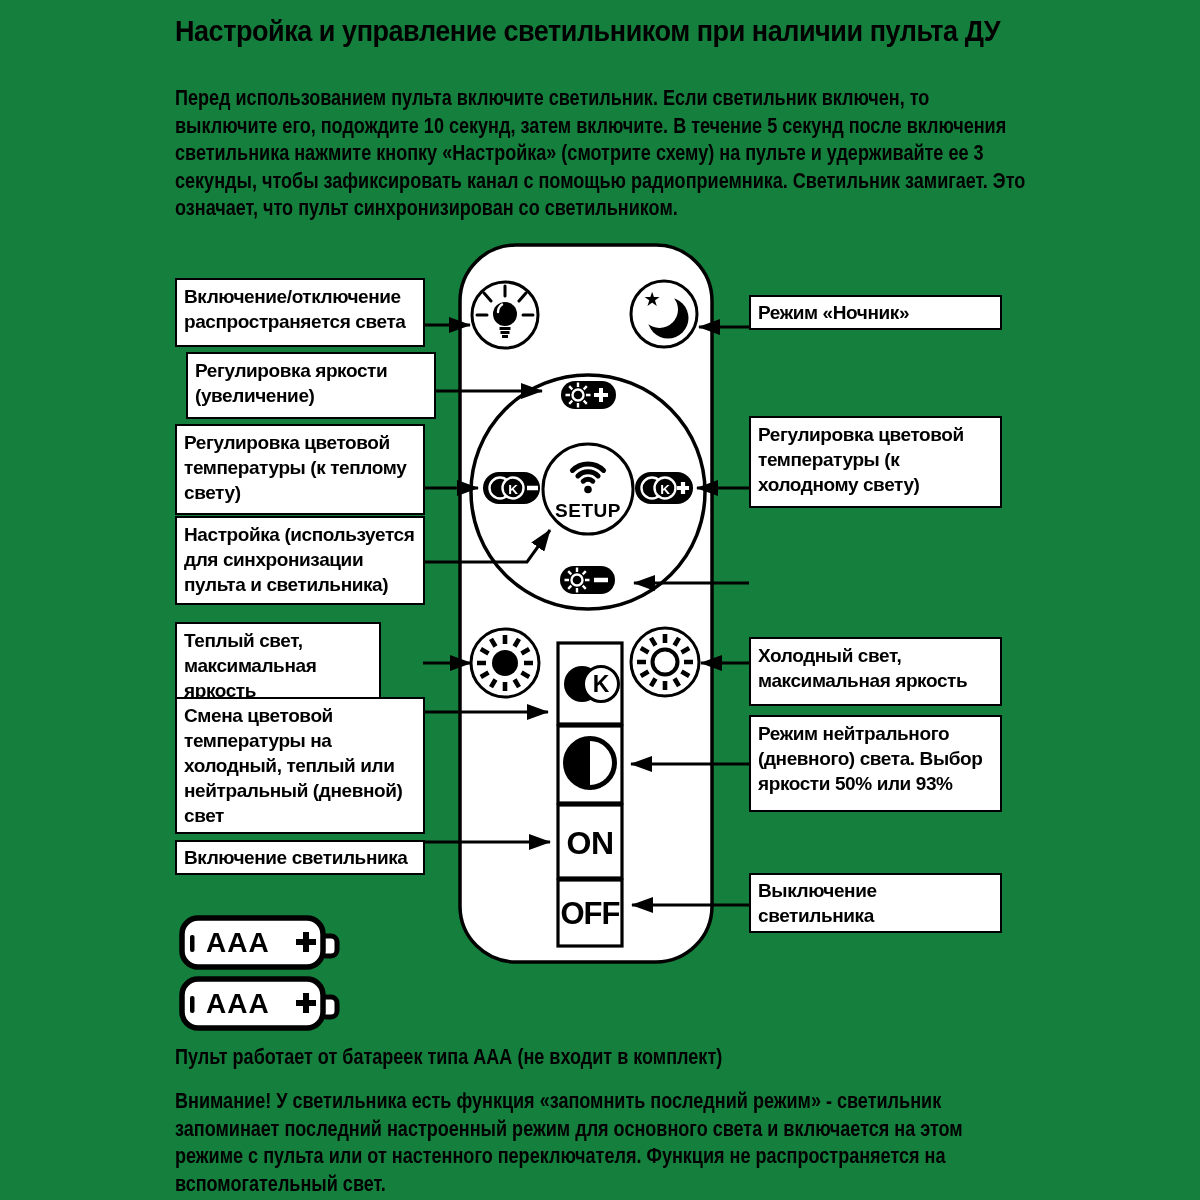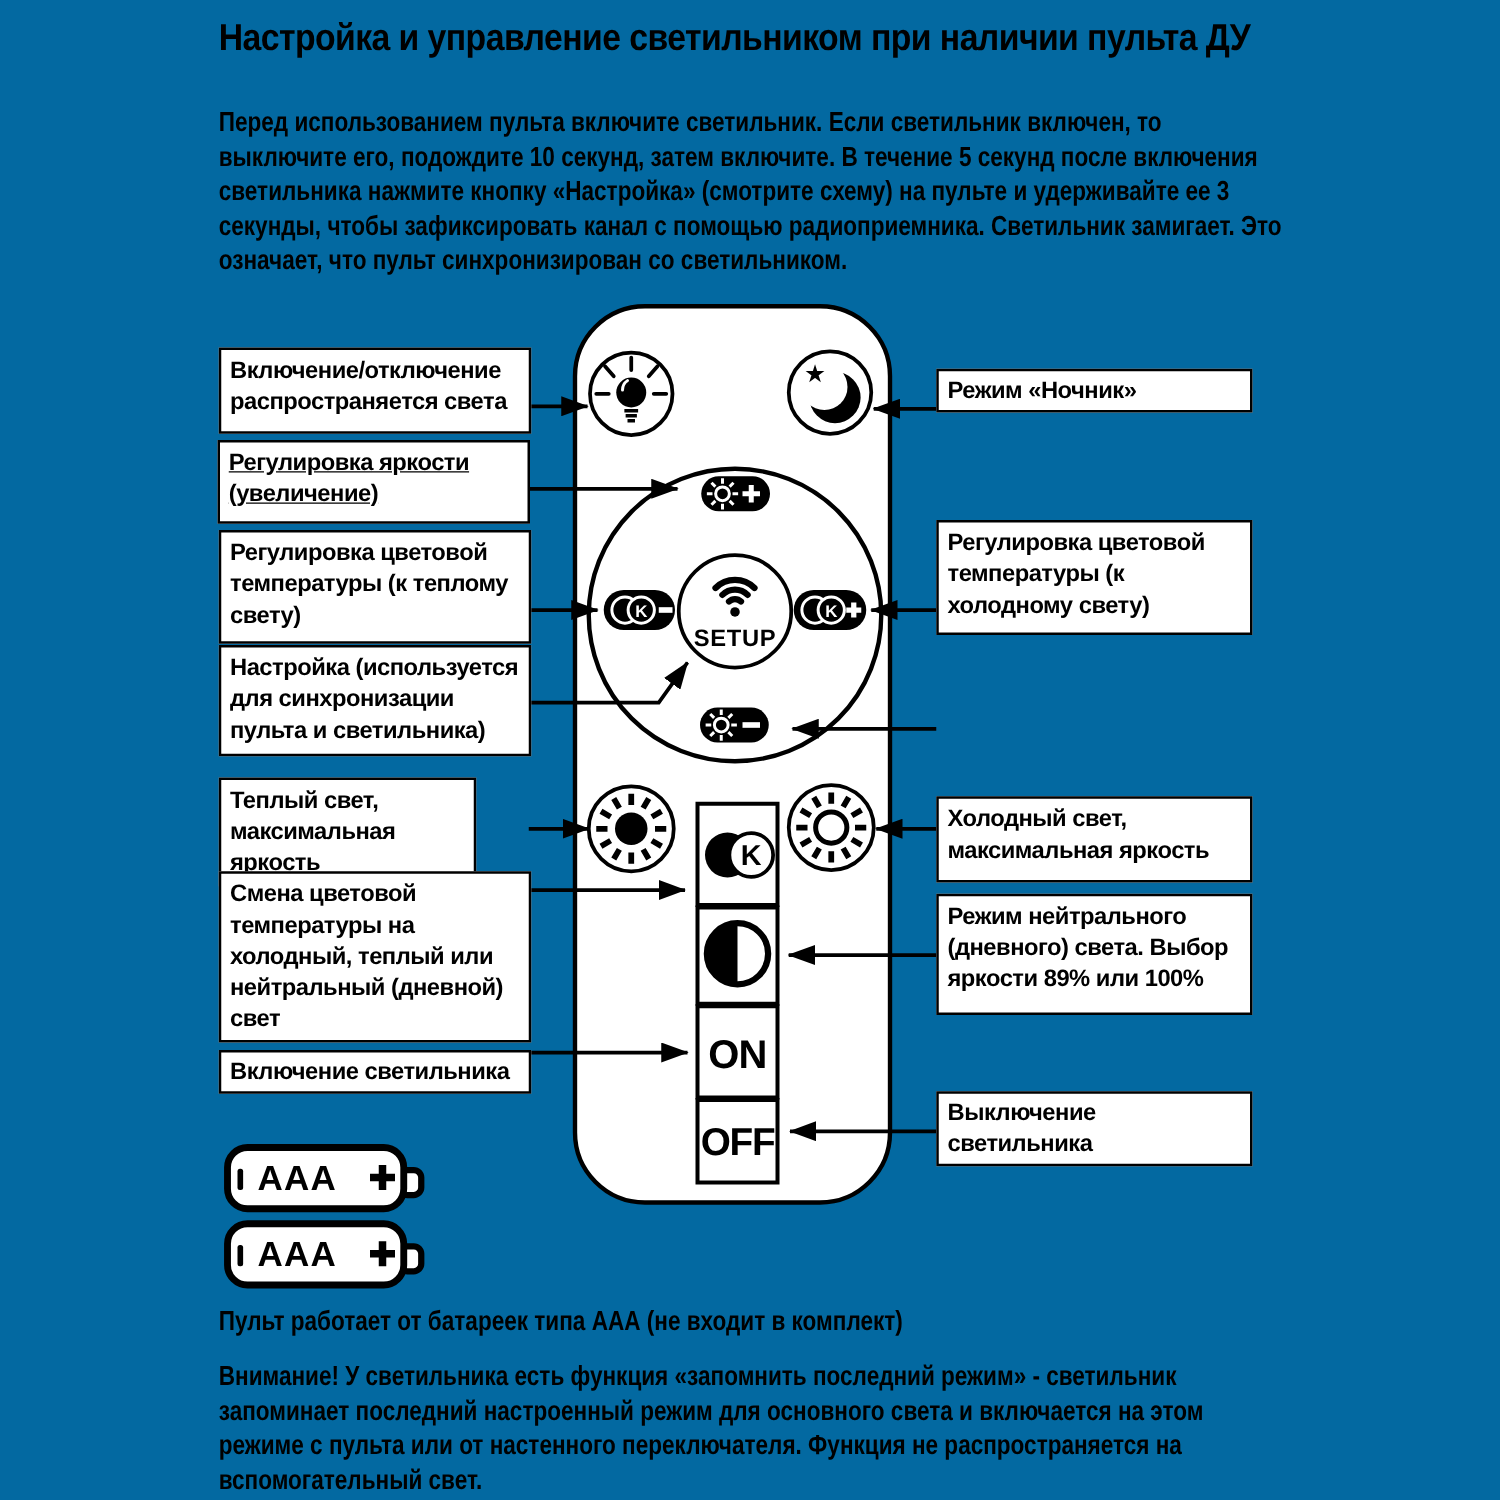--- a/index.html
+++ b/index.html
@@ -1,17 +1,17 @@
 <!DOCTYPE html>
 <html><head>
 <meta charset="utf-8">
 <style>
   html,body { margin:0; padding:0; background:#fff; }
   .page {
-    position:relative; width:1200px; height:1200px; background:#0369a1;
+    position:relative; width:1200px; height:1200px; background:#15803d;
     font-family:"Liberation Sans", sans-serif; color:#000; overflow:hidden;
   }
   .title {
     position:absolute; left:175px; top:14px; width:1000px;
     font-size:30px; font-weight:bold; letter-spacing:-0.5px;
     white-space:nowrap; transform:scaleX(0.9); transform-origin:0 0;
   }
   .para {
     position:absolute; font-size:22px; font-weight:bold; line-height:27.5px;
     transform:scaleX(0.82); transform-origin:0 0;
@@ -184,29 +184,29 @@
     <g>
       <rect x="320" y="997" width="17" height="20" rx="6" fill="#fff" stroke="#000" stroke-width="5"></rect>
       <rect x="182" y="979" width="141" height="49" rx="16" fill="#fff" stroke="#000" stroke-width="5.5"></rect>
       <rect x="190" y="996" width="4.5" height="17" rx="2" fill="#000"></rect>
       <text x="206" y="1013" font-size="28" letter-spacing="1">AAA</text>
       <path d="M296 1003 H316 M306 993 V1013" stroke="#000" stroke-width="6" fill="none"></path>
     </g>
   </svg>
 
   <div class="callout" style="left:175px; top:278px; width:250px; min-height:69px;">Включение/отключение распространяется света</div>
-  <div class="callout" style="left:174px; top:352px; width:250px; min-height:67px;text-decoration:underline;">Регулировка яркости (увеличение)</div>
+  <div class="callout" style="left:186px; top:352px; width:250px; min-height:67px;">Регулировка яркости (увеличение)</div>
   <div class="callout" style="left:175px; top:424px; width:250px; min-height:91px;">Регулировка цветовой температуры (к теплому свету)</div>
   <div class="callout" style="left:175px; top:516px; width:250px; min-height:89px;">Настройка (используется для синхронизации пульта и светильника)</div>
   <div class="callout" style="left:175px; top:622px; width:206px; min-height:67px;">Теплый свет, максимальная яркость</div>
   <div class="callout" style="left:175px; top:697px; width:250px; min-height:132px;">Смена цветовой температуры на холодный, теплый или нейтральный (дневной) свет</div>
   <div class="callout slim" style="left:175px; top:840px; width:250px; min-height:35px;">Включение светильника</div>
 
   <div class="callout slim" style="left:749px; top:295px; width:253px; min-height:33px;">Режим «Ночник»</div>
   <div class="callout" style="left:749px; top:416px; width:253px; min-height:92px;">Регулировка цветовой температуры (к холодному свету)</div>
   <div class="callout" style="left:749px; top:637px; width:253px; min-height:69px;">Холодный свет, максимальная яркость</div>
-  <div class="callout" style="left:749px; top:715px; width:253px; min-height:97px;">Режим нейтрального (дневного) света. Выбор яркости 89% или 100%</div>
+  <div class="callout" style="left:749px; top:715px; width:253px; min-height:97px;">Режим нейтрального (дневного) света. Выбор яркости 50% или 93%</div>
   <div class="callout slim" style="left:749px; top:873px; width:253px; min-height:34px;">Выключение светильника</div>
 
   <div class="para note">Пульт работает от батареек типа ААА (не входит в комплект)</div>
   <div class="para warning">Внимание! У светильника есть функция «запомнить последний режим» - светильник запоминает последний настроенный режим для основного света и включается на этом режиме с пульта или от настенного переключателя. Функция не распространяется на вспомогательный свет.</div>
 
 </div>
 
 </body></html>

